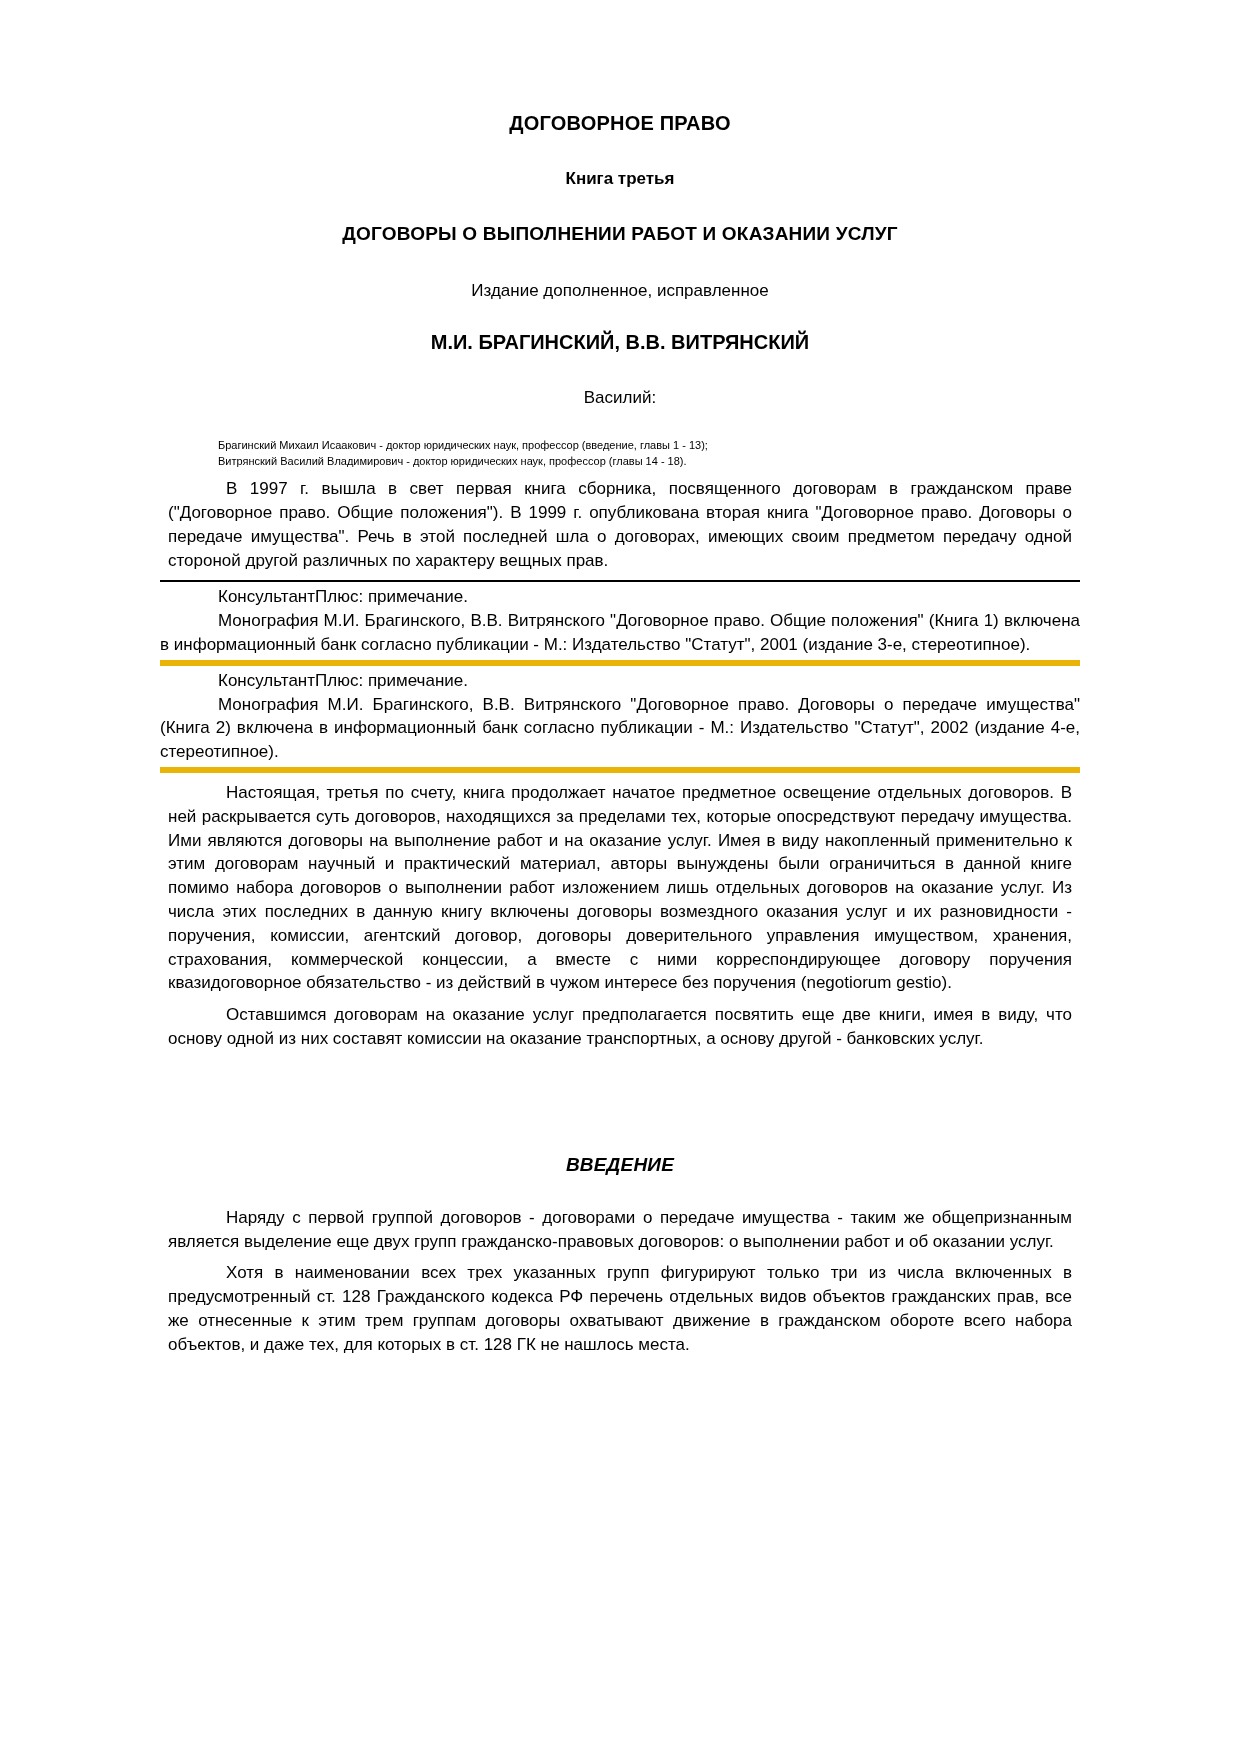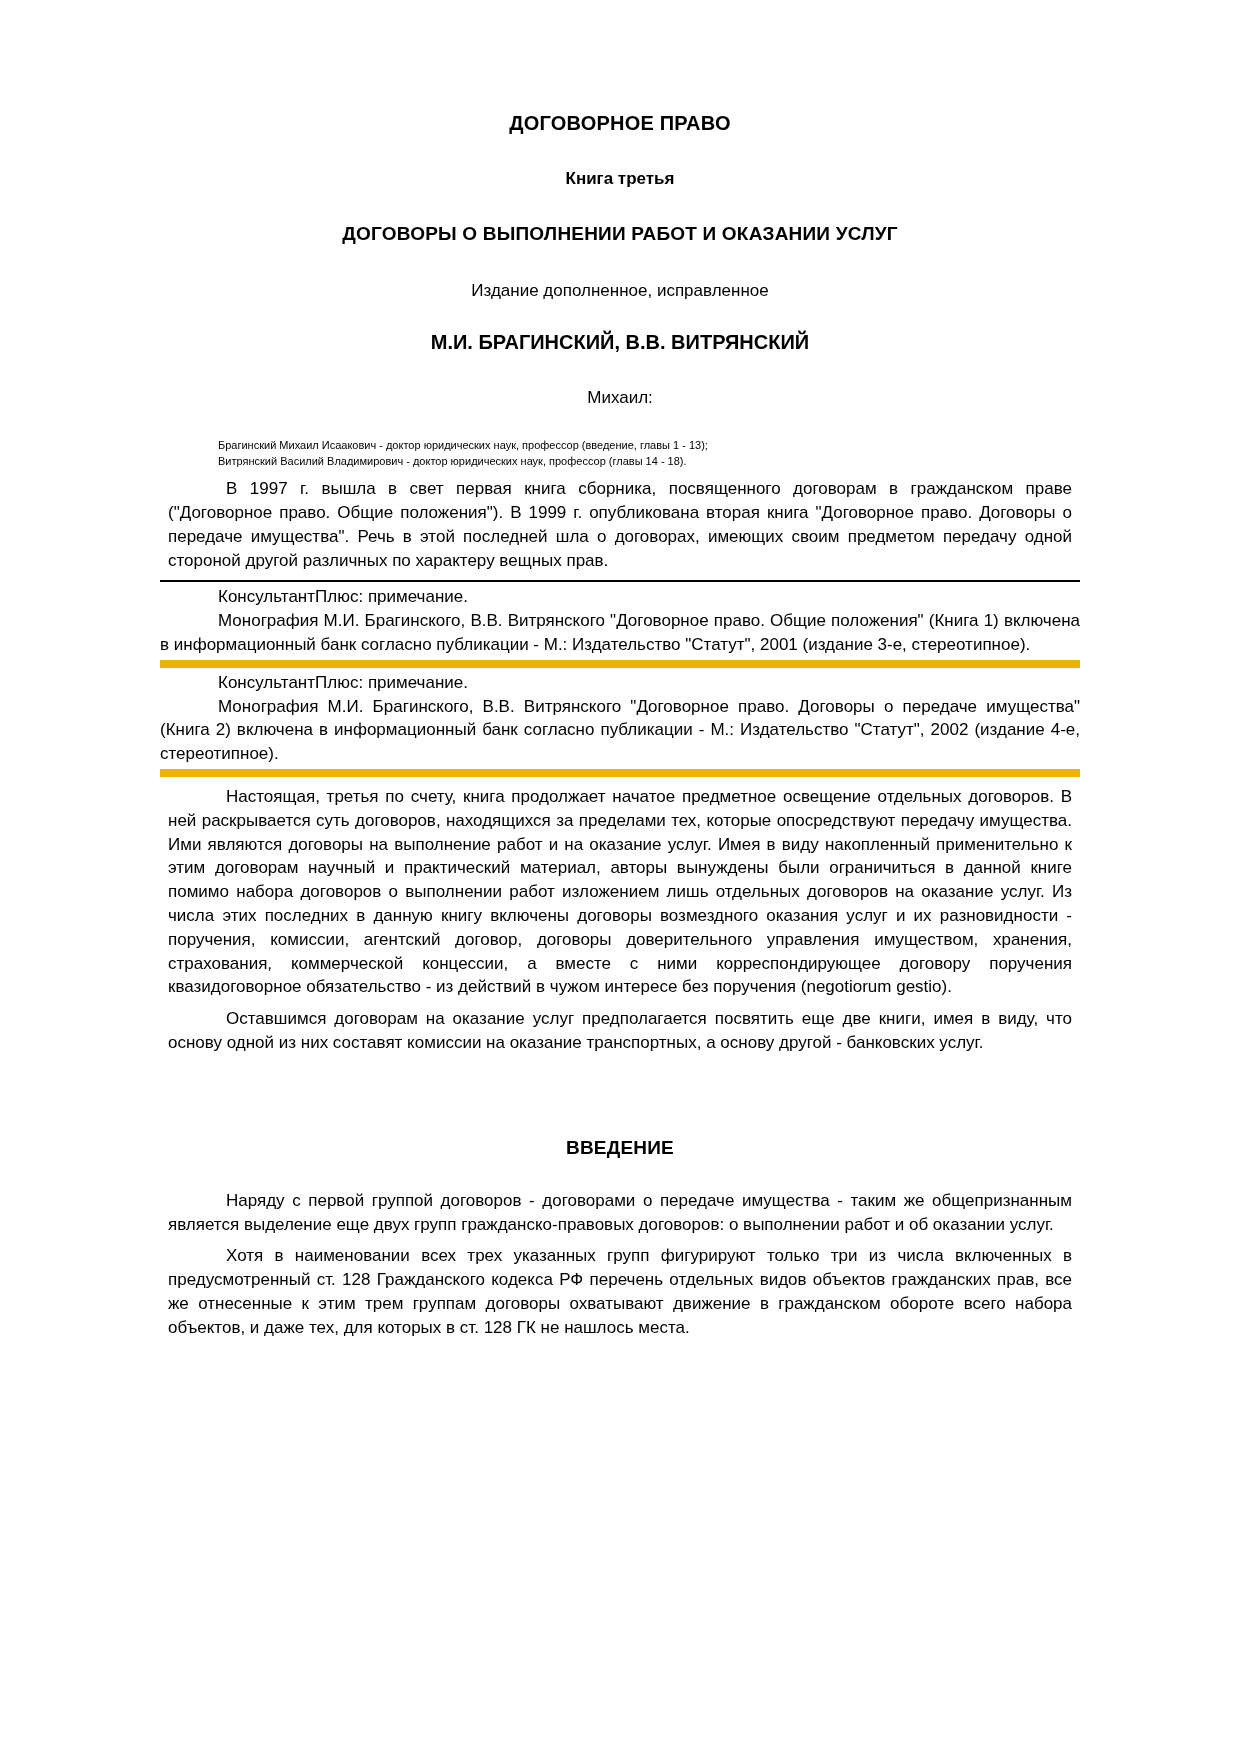--- a/index.html
+++ b/index.html
@@ -75,36 +75,37 @@
   }
 
   h2.section-head {
     font-size: 19px;
     font-weight: bold;
     text-align: center;
     letter-spacing: 0.2px;
     margin: 56px 0 30px 0;
   }
   h2.section-head.intro {
-    margin: 82px 0 30px 0;
+    margin: 103px 0 30px 0;
+    font-style: italic;
   }
 
   p.para {
     font-size: 17px;
     line-height: 1.40;
     margin: 8px;
     text-indent: 58px;
     text-align: justify;
     text-justify: inter-word;
   }
 
   
   .note-box {
     border-top: 2px solid #000000;
-    border-bottom: 8px solid #eab308;
+    border-bottom: 6px solid #eab308;
     padding: 3px 0 3px 0;
     margin: 4px 0 0 0;
   }
   .note-box + .note-box {
     border-top: none;
     margin-top: 0;
   }
   .note-line {
     font-size: 17px;
     line-height: 1.40;
@@ -119,21 +120,21 @@
 
 <div class="page">
   <div class="doc-body">
 
     <div class="center">
       <div class="title-main">ДОГОВОРНОЕ ПРАВО</div>
       <div class="subtitle-bold">Книга третья</div>
       <div class="title-sub">ДОГОВОРЫ О ВЫПОЛНЕНИИ РАБОТ И ОКАЗАНИИ УСЛУГ</div>
       <div class="edition-line">Издание дополненное, исправленное</div>
       <div class="authors-bold">М.И. БРАГИНСКИЙ, В.В. ВИТРЯНСКИЙ</div>
-      <div class="authors-label">Михаил:</div>
+      <div class="authors-label">Василий:</div>
     </div>
 
     <div>
       <p class="author-line">Брагинский Михаил Исаакович - доктор юридических наук, профессор (введение, главы 1 - 13);</p>
       <p class="author-line second">Витрянский Василий Владимирович - доктор юридических наук, профессор (главы 14 - 18).</p>
     </div>
 
 
     <p class="para">В 1997 г. вышла в свет первая книга сборника, посвященного договорам в гражданском праве ("Договорное право. Общие положения"). В 1999 г. опубликована вторая книга "Договорное право. Договоры о передаче имущества". Речь в этой последней шла о договорах, имеющих своим предметом передачу одной стороной другой различных по характеру вещных прав.</p>
 

